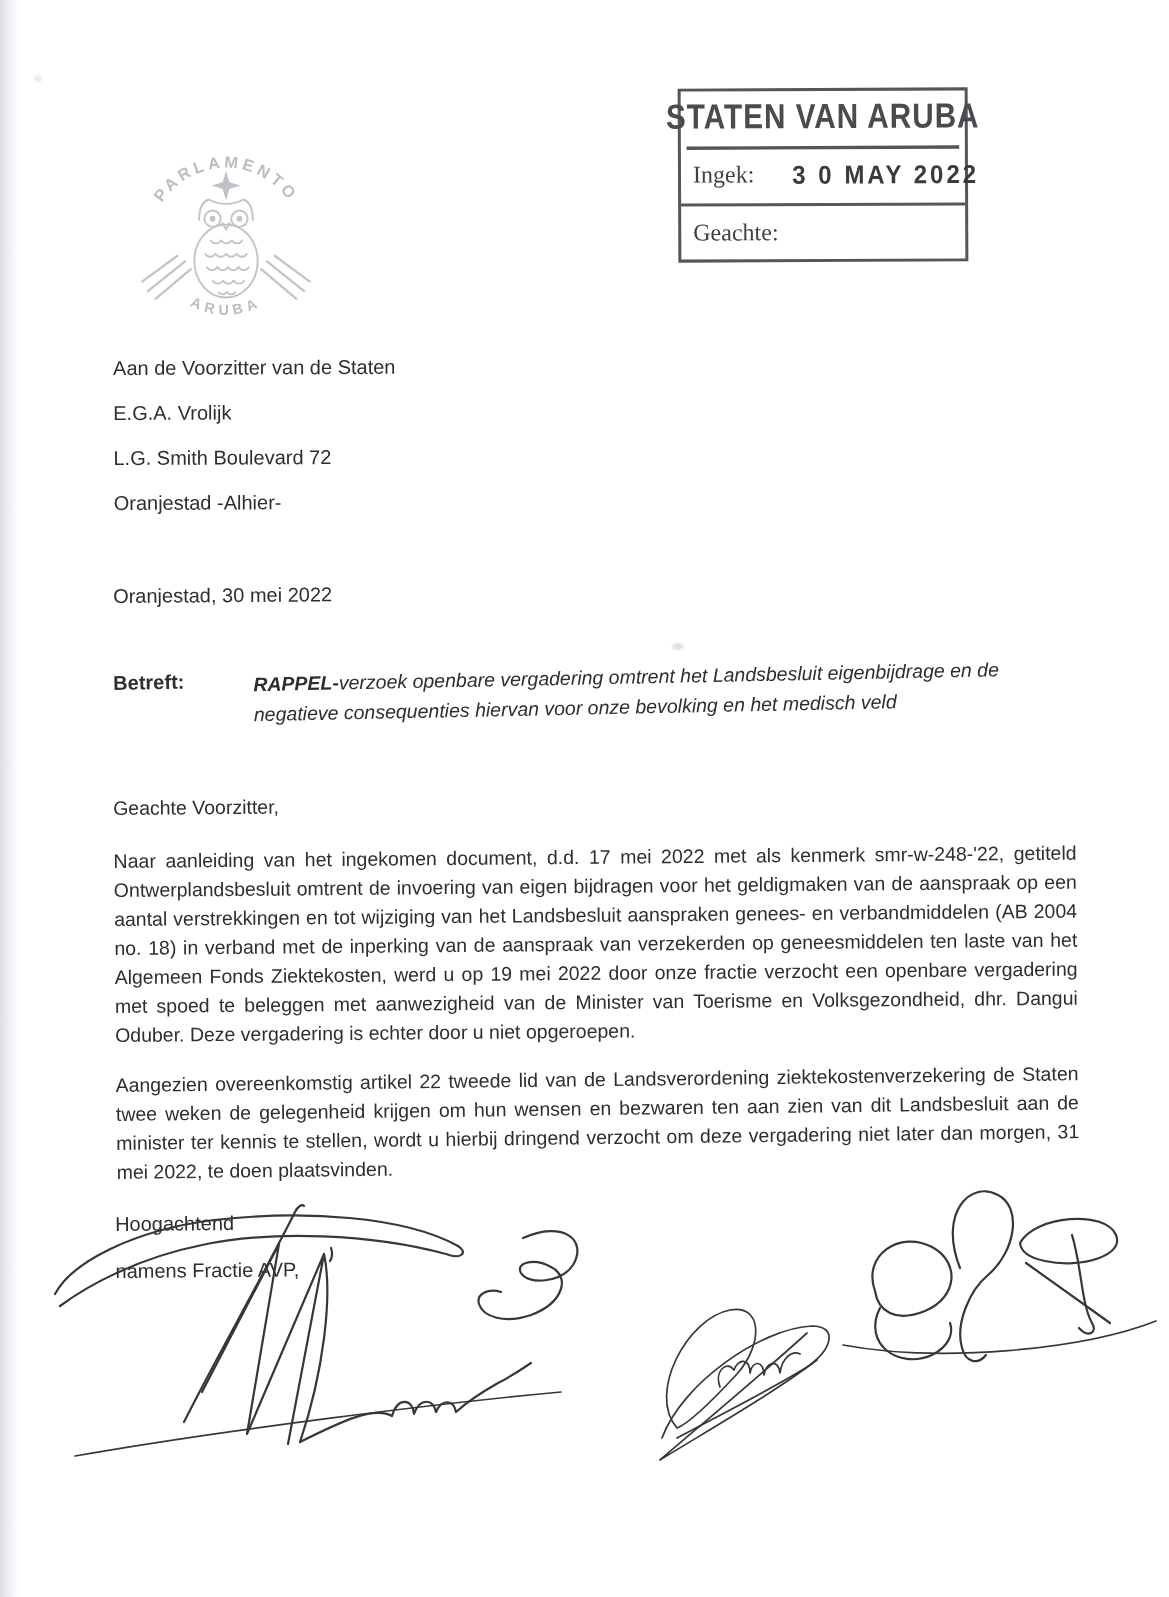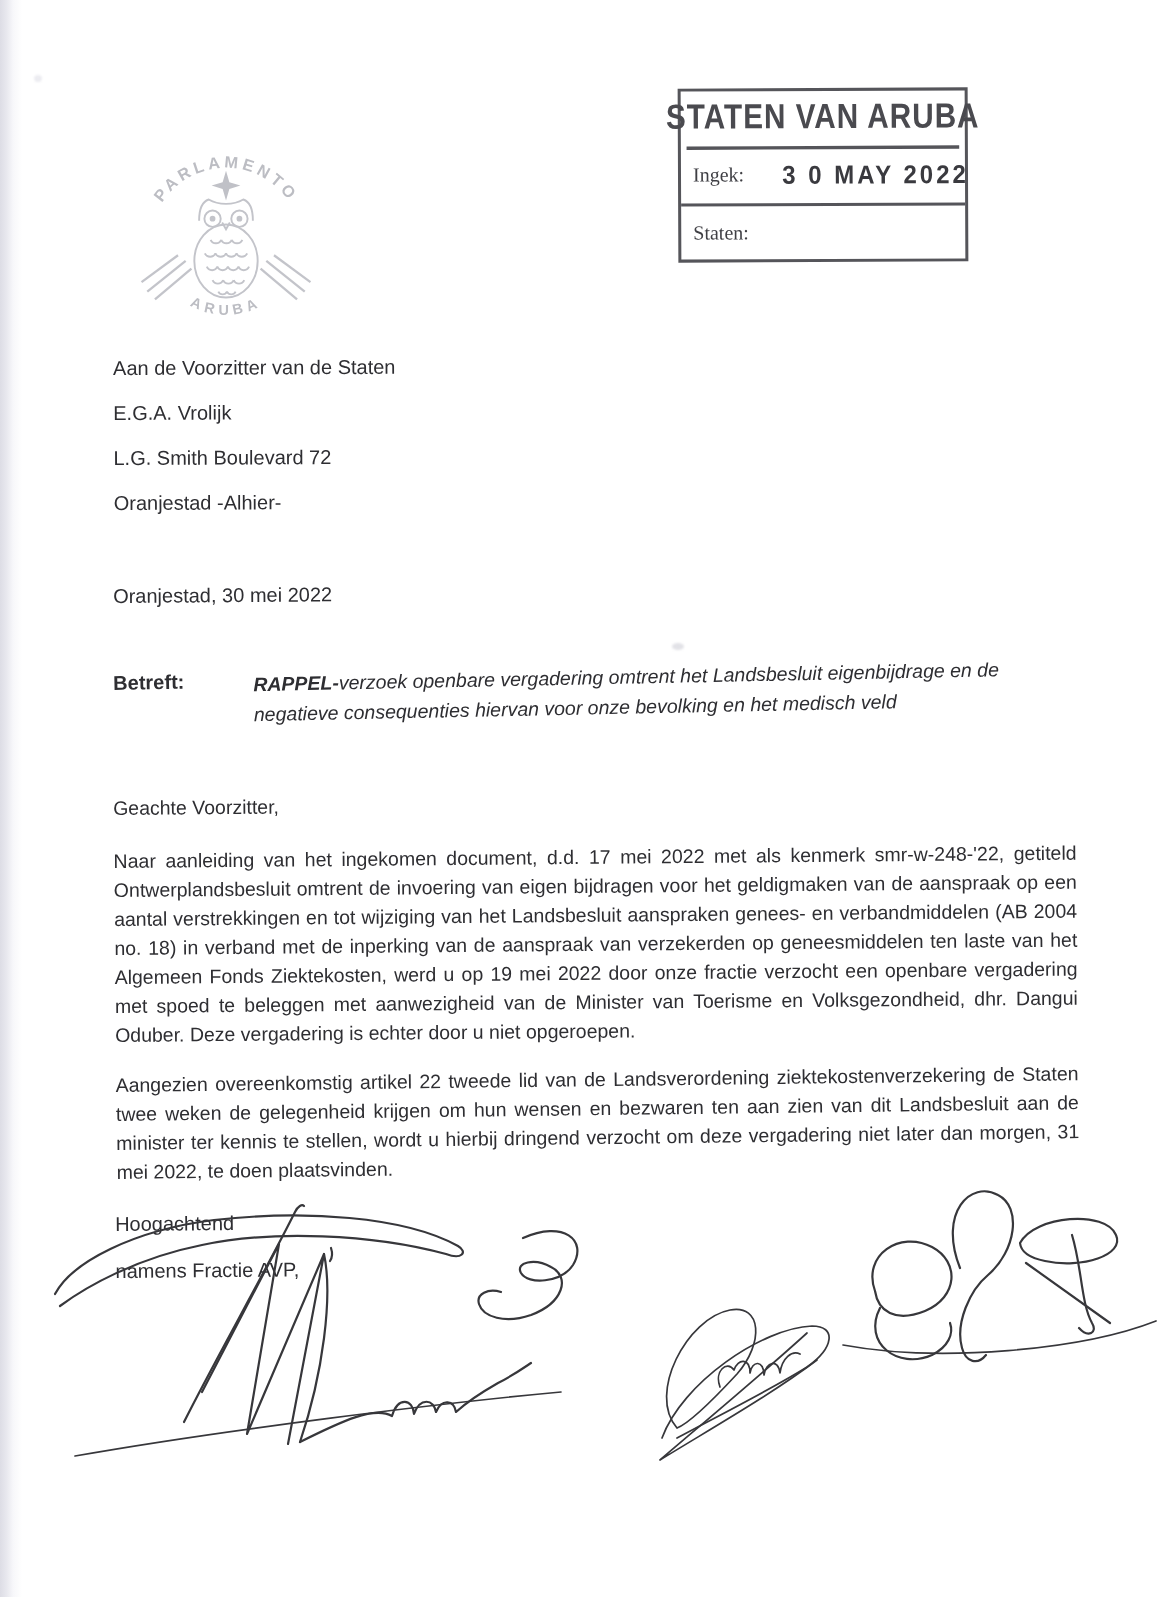--- a/index.html
+++ b/index.html
@@ -20,21 +20,21 @@
     color:#45454a;background:rgba(255,255,255,0);
   }
   .stamp-row{box-sizing:border-box;display:flex;align-items:center;}
   .stamp-title{
     height:55px;justify-content:center;border-bottom:3px solid #55555a;
     font-size:31px;font-weight:bold;letter-spacing:1px;
     transform:scale(0.96,1.12);color:#4a4a4f;white-space:nowrap;
   }
   .stamp-ingek{height:60px;border-bottom:3px solid #55555a;padding-left:12px;}
   .stamp-volgnr{height:53px;padding-left:12px;}
-  .stamp-label{font-family:"Liberation Serif",serif;font-size:20px;color:#3f3f44;}
+  .stamp-label{font-family:"Liberation Serif",serif;font-size:24px;color:#3f3f44;}
   .stamp-date{
     font-size:24px;font-weight:bold;letter-spacing:3px;margin-left:38px;
     color:#3a3a3f;transform:scaleY(1.08);white-space:nowrap;
   }
   
   .block{position:absolute;left:113px;}
   .recipient{top:358px;transform:rotate(-0.25deg);transform-origin:left top;}
   .recipient p{margin:0 0 24px 0;font-size:20px;line-height:21px;}
   .dateline{top:585px;font-size:20px;transform:rotate(-0.45deg);transform-origin:left top;}
   .subject{
@@ -113,21 +113,21 @@
     </text>
   </svg>
 
   <div class="stamp">
     <div class="stamp-row stamp-title">STATEN VAN ARUBA</div>
     <div class="stamp-row stamp-ingek">
       <span class="stamp-label">Ingek:</span>
       <span class="stamp-date">3 0 MAY 2022</span>
     </div>
     <div class="stamp-row stamp-volgnr">
-      <span class="stamp-label">Staten:</span>
+      <span class="stamp-label">Geachte:</span>
     </div>
   </div>
 
   <div class="block recipient">
     <p>Aan de Voorzitter van de Staten</p>
     <p>E.G.A. Vrolijk</p>
     <p>L.G. Smith Boulevard 72</p>
     <p>Oranjestad -Alhier-</p>
   </div>
 

